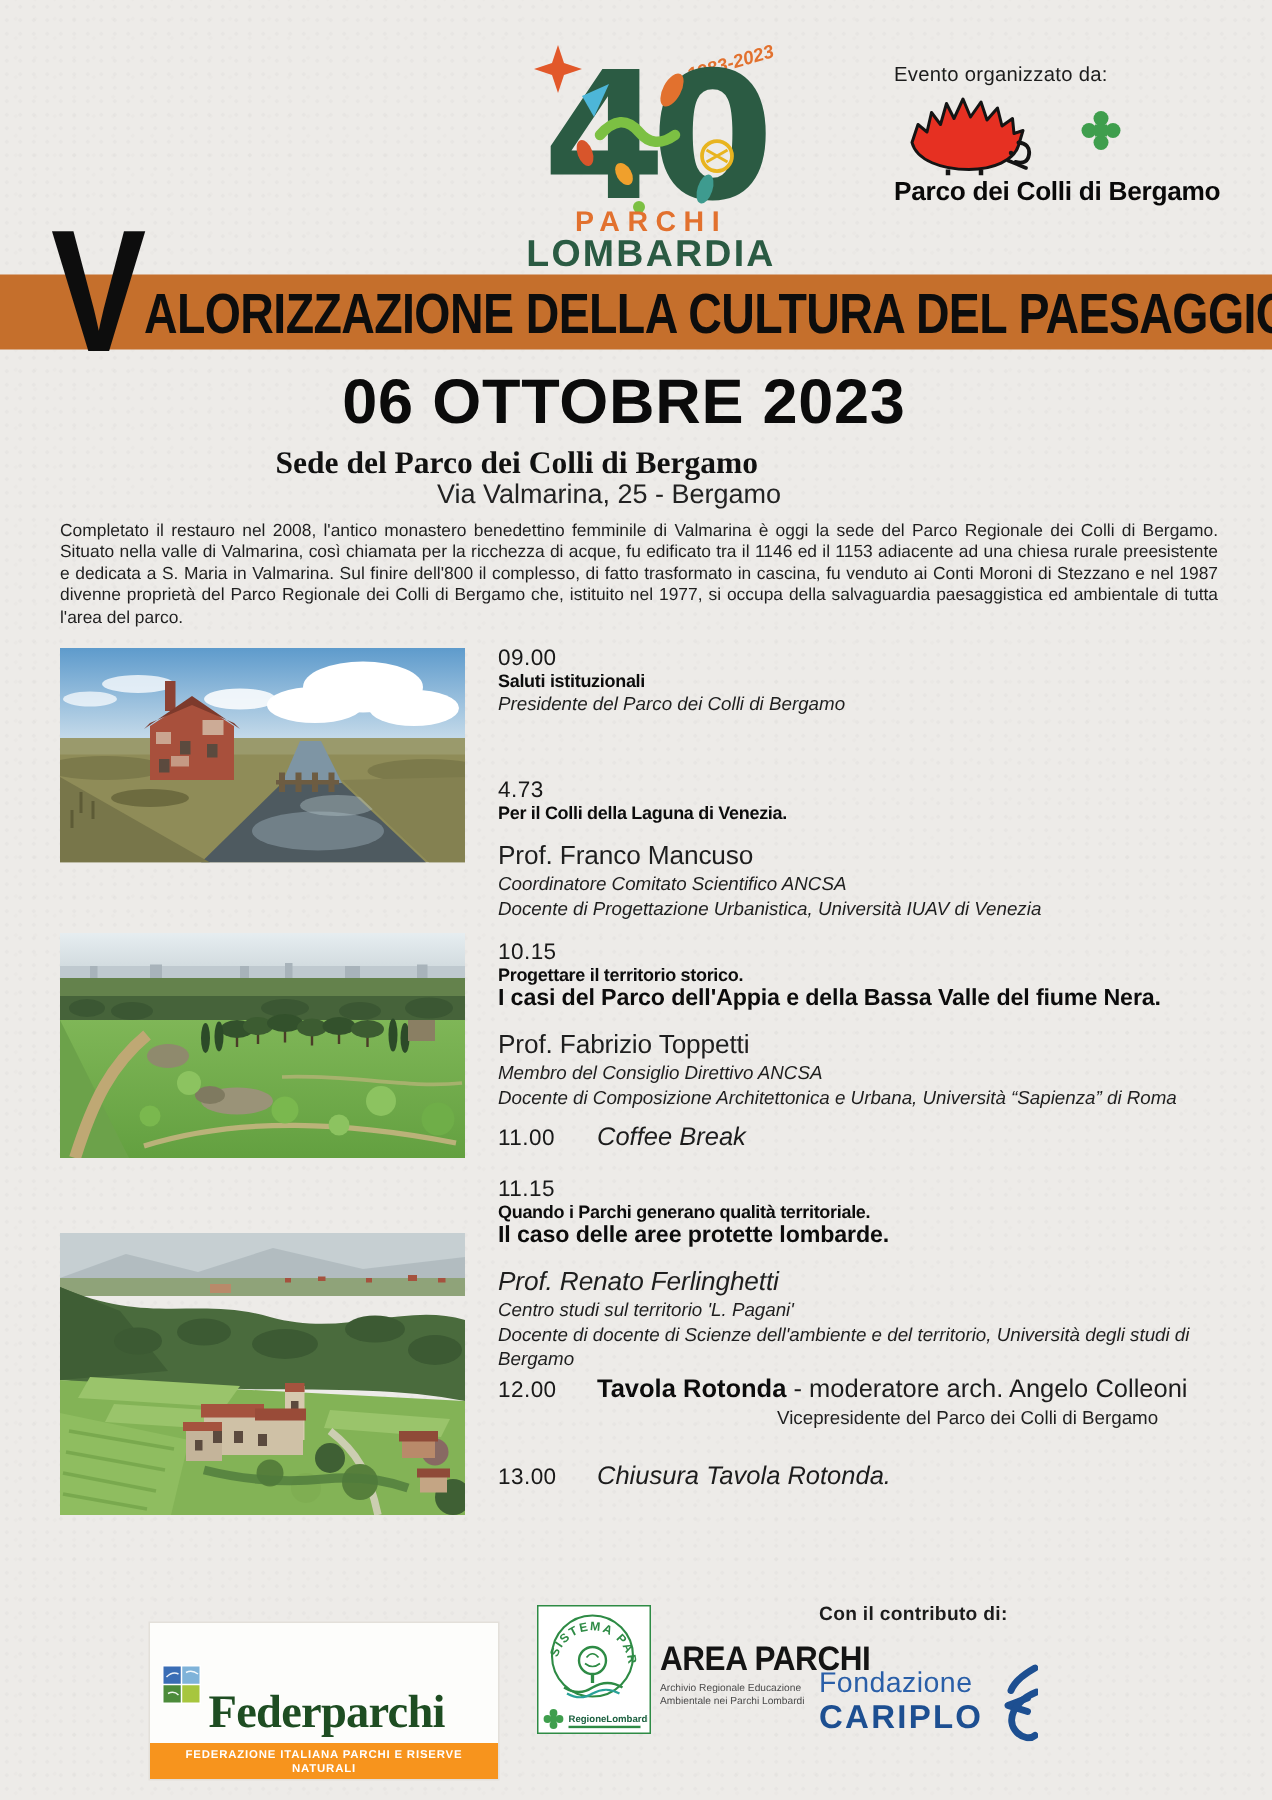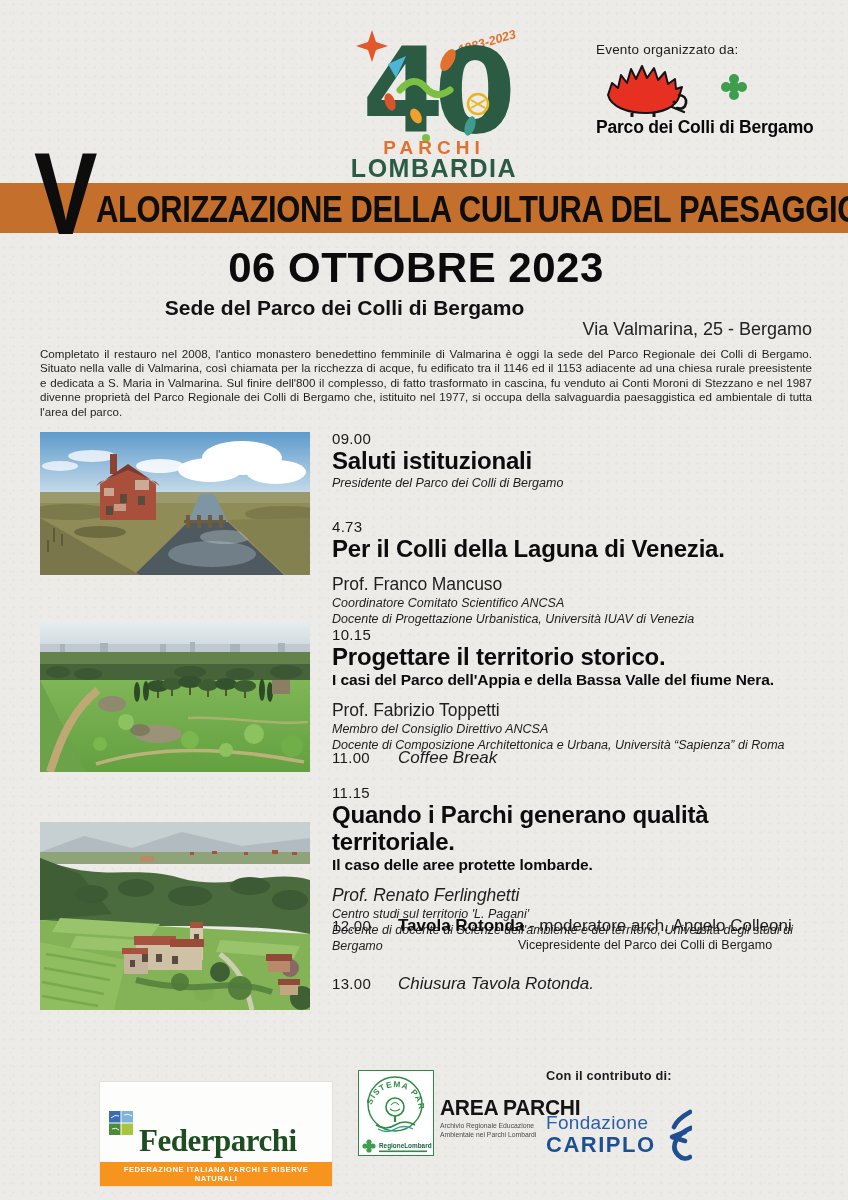--- a/index.html
+++ b/index.html
@@ -17,28 +17,28 @@
   .abs{position:absolute;}
   
   .org-label{font-size:13.5px;color:#1c1c1c;letter-spacing:.2px;}
   .org-name{font-size:17.5px;font-weight:bold;letter-spacing:-.2px;color:#090909;}
   
   .band{left:0;top:183px;width:848px;height:50px;background:#c56f2c;}
   .dropcap{left:34px;top:136px;font-size:116px;font-weight:bold;line-height:1;color:#0d0d0d;transform:scaleX(.82);transform-origin:left top;}
   .band-title{left:96px;top:188px;width:700px;text-align:center;font-size:31px;font-weight:bold;letter-spacing:-.4px;color:#0d0d0d;transform:scaleY(1.22);transform-origin:center top;white-space:nowrap;}
   
   .ev-date{left:0;top:244px;width:832px;text-align:center;font-size:42px;font-weight:bold;letter-spacing:.5px;color:#0b0b0b;}
-  .ev-venue{left:0;top:296px;width:689px;text-align:center;font-size:21px;font-weight:bold;color:#111;}
-  .ev-addr{left:0;top:319px;width:812px;text-align:right;font-size:18px;color:#222;}
+  .ev-venue{left:0;top:296px;width:689px;text-align:center;font-size:21px;font-weight:bold;color:#111;font-family:Liberation Serif, serif;}
+  .ev-addr{left:0;top:319px;width:812px;text-align:center;font-size:18px;color:#222;}
   
   .intro{left:40px;top:347px;width:772px;font-size:11.6px;line-height:1.24;text-align:justify;color:#1f1f1f;}
   
   .pitem{left:332px;width:492px;}
   .time{font-size:15px;color:#191919;letter-spacing:.3px;}
-  .ttl{font-size:24px;font-weight:bold;color:#0c0c0c;line-height:1.12;margin-top:1px;letter-spacing:-.2px;}
+  .ttl{font-size:12px;font-weight:bold;color:#0c0c0c;line-height:1.12;margin-top:1px;letter-spacing:-.2px;}
   .ttl2{font-size:15.5px;font-weight:bold;color:#0c0c0c;line-height:1.15;letter-spacing:-.1px;}
   .speaker{font-size:17.5px;color:#1e1e1e;margin-top:11px;letter-spacing:-.1px;}
   .speaker.it{font-style:italic;}
   .role{font-size:12.5px;font-style:italic;line-height:1.3;color:#1e1e1e;}
   .inline-row{display:flex;gap:22px;align-items:baseline;}
   .inline-row .time{min-width:44px;}
   .it17{font-size:17px;font-style:italic;color:#1c1c1c;}
   .r17{font-size:17px;color:#1c1c1c;}
   .b17{font-size:17px;font-weight:bold;color:#0c0c0c;}
   .mod-role{font-size:12.5px;color:#1e1e1e;margin-left:186px;margin-top:2px;}

